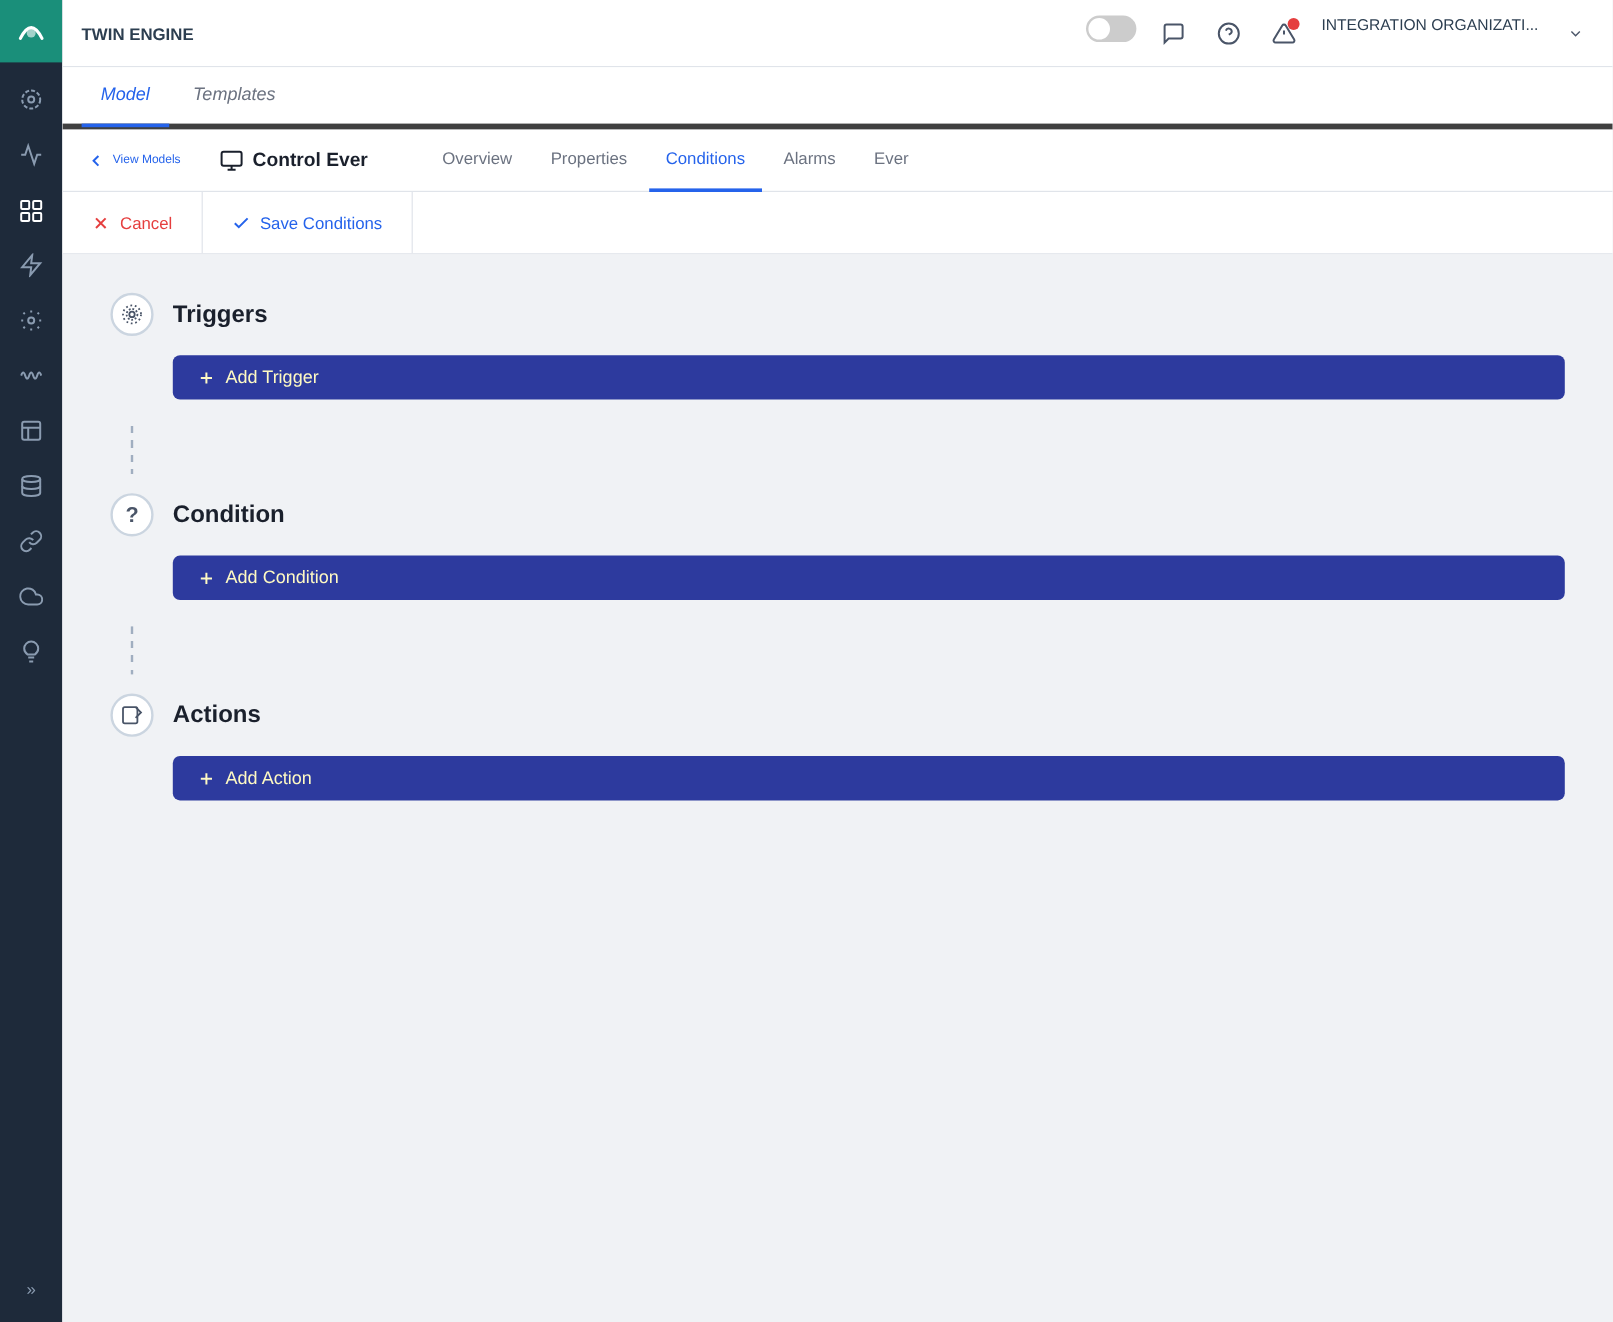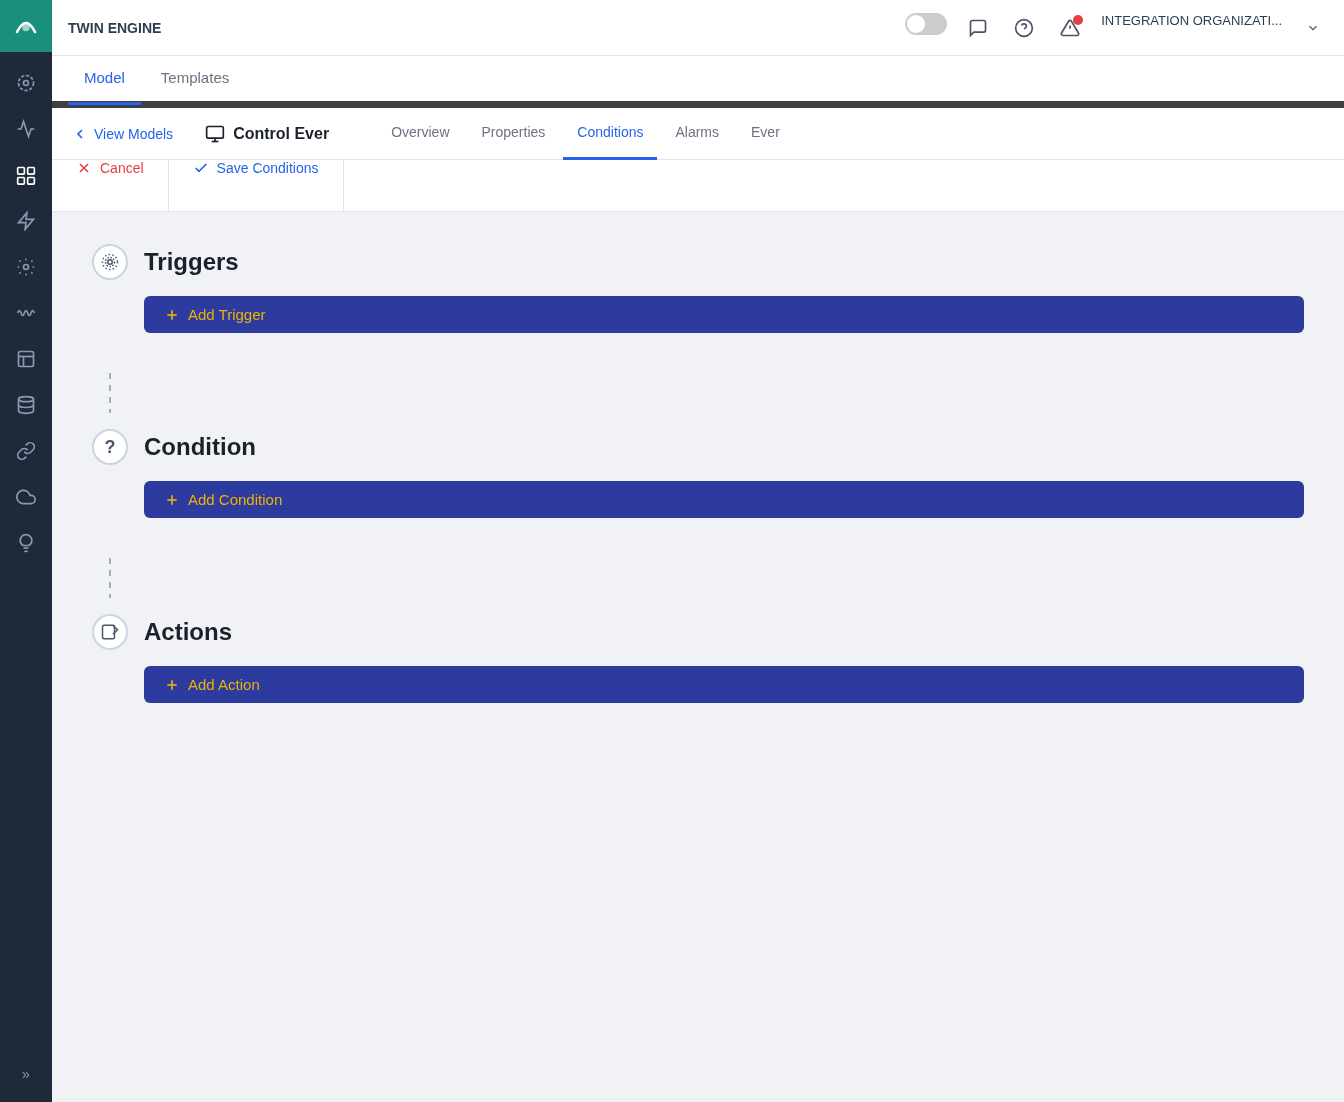--- a/index.html
+++ b/index.html
@@ -125,26 +125,27 @@
     }
     .org-name {
       font-size: 13px;
       color: #2c3e50;
       font-weight: 500;
     }
 
     
     .tab-row {
       background: #ffffff;
-      border-bottom: 7px solid #404040;
+      border-bottom: 5px solid #404040;
       display: flex;
       align-items: center;
       padding: 0 16px;
       height: 52px;
       flex-shrink: 0;
+      font-style: italic;
     }
     .tab {
       padding: 0 16px;
       height: 52px;
       display: flex;
       align-items: center;
       font-size: 15px;
       color: #6b7280;
       cursor: pointer;
       border-bottom: 3px solid transparent;
@@ -162,24 +163,24 @@
       border-bottom: 1px solid #e0e4ea;
       display: flex;
       align-items: center;
       padding: 0 20px;
       height: 52px;
       gap: 32px;
       flex-shrink: 0;
     }
     .back-link {
       display: flex;
-      align-items: flex-start;
+      align-items: center;
       gap: 6px;
       color: #2563eb;
-      font-size: 14px;
+      font-size: 10px;
       cursor: pointer;
       font-weight: 500;
     }
     .control-panel-label {
       display: flex;
       align-items: center;
       gap: 8px;
       font-size: 16px;
       font-weight: 600;
       color: #1a202c;
@@ -210,21 +211,21 @@
     .action-bar {
       background: #ffffff;
       border-bottom: 1px solid #e0e4ea;
       display: flex;
       align-items: center;
       height: 52px;
       flex-shrink: 0;
     }
     .action-btn {
       display: flex;
-      align-items: flex-start;
+      align-items: center;
       gap: 8px;
       padding: 0 24px;
       height: 100%;
       font-size: 14px;
       font-weight: 500;
       cursor: pointer;
       border: none;
       background: transparent;
       border-right: 1px solid #e0e4ea;
     }
@@ -258,45 +259,45 @@
       border: 2px solid #cbd5e0;
       background: #fff;
       display: flex;
       align-items: center;
       justify-content: center;
       font-size: 16px;
       color: #4a5568;
       flex-shrink: 0;
     }
     .section-title {
-      font-size: 24px;
+      font-size: 20px;
       font-weight: 600;
       color: #1a202c;
     }
     .section-connector {
       width: 2px;
       height: 40px;
       background: repeating-linear-gradient(to bottom, #a0aec0 0px, #a0aec0 6px, transparent 6px, transparent 12px);
       margin-left: 17px;
       margin-bottom: 16px;
     }
     .add-btn {
       display: inline-flex;
       align-items: center;
       gap: 8px;
       background: #2d3a9e;
-      color: #eab308;
+      color: #fef9c3;
       border: none;
       border-radius: 6px;
       padding: 10px 20px;
       font-size: 15px;
       font-weight: 500;
       cursor: pointer;
       margin-left: 52px;
-      margin-bottom: 32px;
+      margin-bottom: 14px;
     }
   </style>
 </head>
 <body>
 
 <div class="sidebar">
   <div class="sidebar-logo">
     <svg viewBox="0 0 40 40" fill="none">
       <path d="M8 28 Q20 4 32 28" stroke="#fff" stroke-width="3.5" fill="none" stroke-linecap="round"></path>
       <circle cx="20" cy="22" r="5" fill="#fff" opacity="0.6"></circle>

